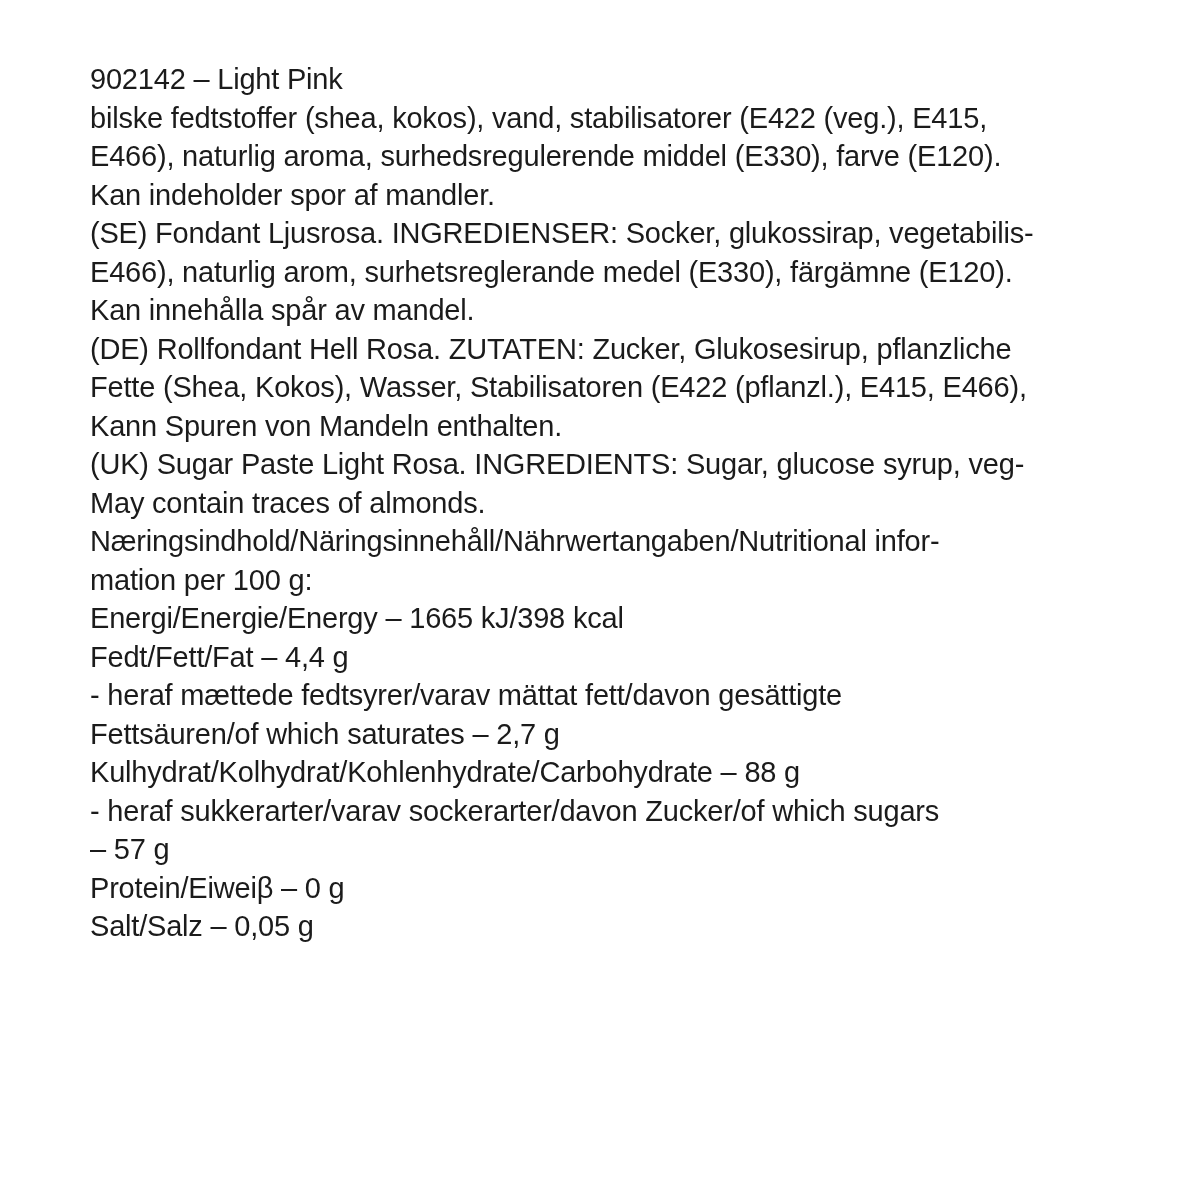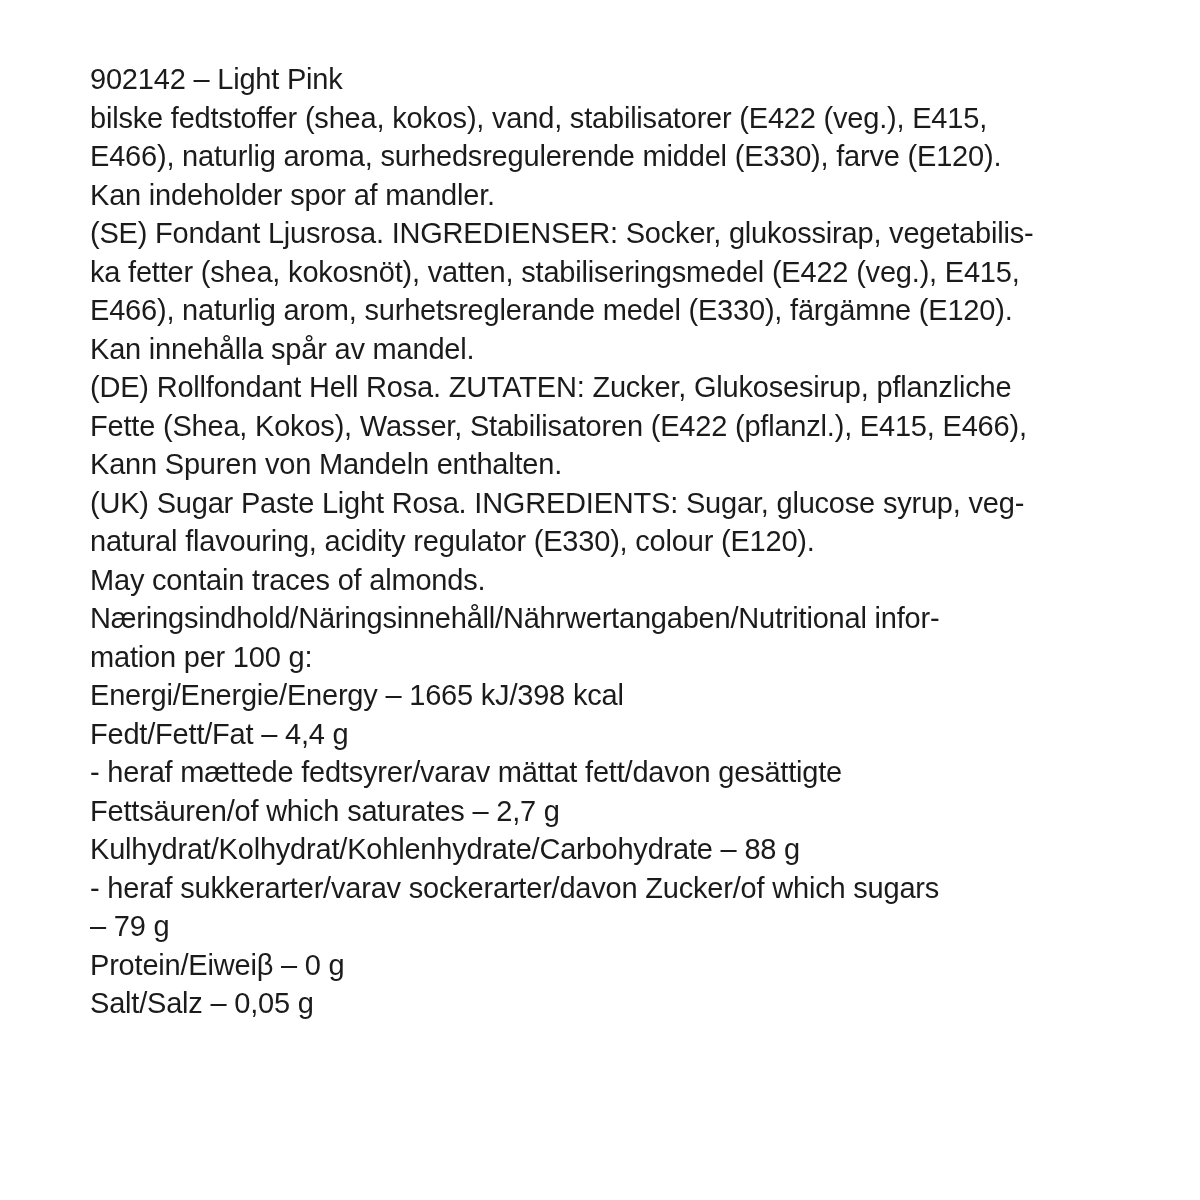--- a/index.html
+++ b/index.html
@@ -33,33 +33,31 @@
 </style>
 </head>
 <body>
 
 <main class="label-sheet">
   <p class="line">902142 – Light Pink</p>
   <p class="line">bilske fedtstoffer (shea, kokos), vand, stabilisatorer (E422 (veg.), E415,</p>
   <p class="line">E466), naturlig aroma, surhedsregulerende middel (E330), farve (E120).</p>
   <p class="line">Kan indeholder spor af mandler.</p>
   <p class="line">(SE) Fondant Ljusrosa. INGREDIENSER: Socker, glukossirap, vegetabilis-</p>
-  <p class="line">ka fetter (shea, kokosnöt), vatten, stabiliseringsmedel (E422 (veg.), E415,</p>
   <p class="line">E466), naturlig arom, surhetsreglerande medel (E330), färgämne (E120).</p>
   <p class="line">Kan innehålla spår av mandel.</p>
   <p class="line">(DE) Rollfondant Hell Rosa. ZUTATEN: Zucker, Glukosesirup, pflanzliche</p>
   <p class="line">Fette (Shea, Kokos), Wasser, Stabilisatoren (E422 (pflanzl.), E415, E466),</p>
   <p class="line">Kann Spuren von Mandeln enthalten.</p>
   <p class="line">(UK) Sugar Paste Light Rosa. INGREDIENTS: Sugar, glucose syrup, veg-</p>
-  <p class="line">natural flavouring, acidity regulator (E330), colour (E120).</p>
   <p class="line">May contain traces of almonds.</p>
   <p class="line">Næringsindhold/Näringsinnehåll/Nährwertangaben/Nutritional infor-</p>
   <p class="line">mation per 100 g:</p>
   <p class="line">Energi/Energie/Energy – 1665 kJ/398 kcal</p>
   <p class="line">Fedt/Fett/Fat – 4,4 g</p>
   <p class="line">- heraf mættede fedtsyrer/varav mättat fett/davon gesättigte</p>
   <p class="line">Fettsäuren/of which saturates – 2,7 g</p>
   <p class="line">Kulhydrat/Kolhydrat/Kohlenhydrate/Carbohydrate – 88 g</p>
   <p class="line">- heraf sukkerarter/varav sockerarter/davon Zucker/of which sugars</p>
-  <p class="line">– 79 g</p>
+  <p class="line">– 57 g</p>
   <p class="line">Protein/Eiweiβ – 0 g</p>
   <p class="line">Salt/Salz – 0,05 g</p>
 </main>
 
 </body></html>

